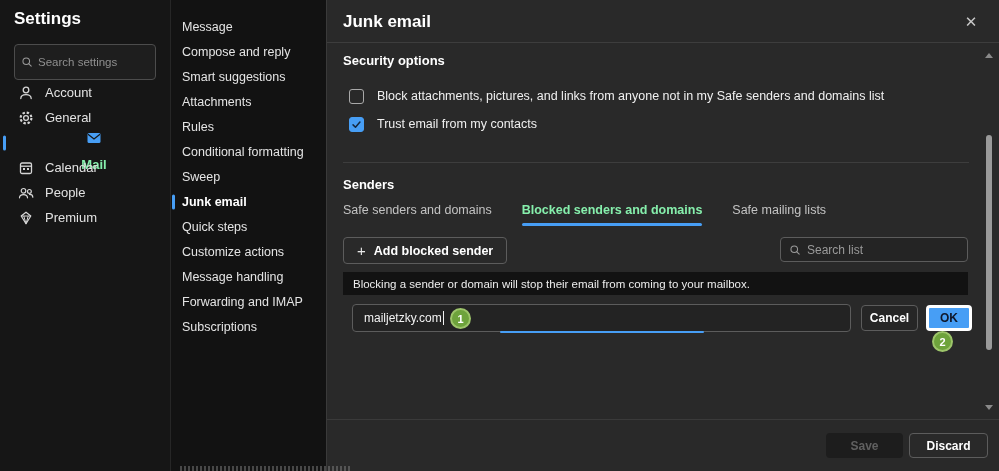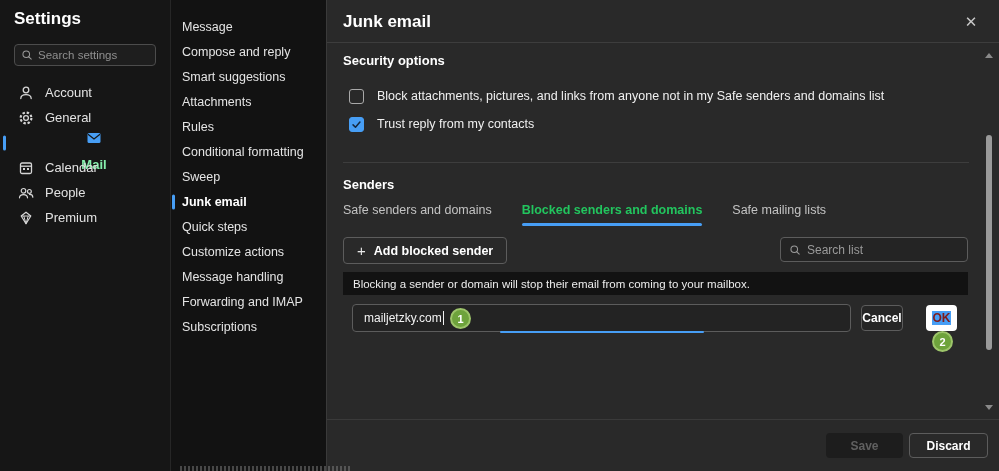--- a/index.html
+++ b/index.html
@@ -4,21 +4,21 @@
 <style>
   :root{ --accent:#479ef5; --annotation:#6ea33c; }
   *{margin:0;padding:0;box-sizing:border-box;}
   html,body{background:#000;}
   body{font-family:"Liberation Sans",sans-serif;}
   .screen{position:relative;width:999px;height:471px;background:#161616;overflow:hidden;color:#e8e8e8;}
 
   
   .sidebar{position:absolute;left:0;top:0;width:170px;height:471px;background:#161616;}
   .settings-title{position:absolute;left:14px;top:9px;font-size:17px;font-weight:bold;color:#fff;}
-  .search-box{position:absolute;left:14px;top:44px;width:142px;height:22px;background:#1e1e1e;
+  .search-box{position:absolute;left:14px;top:44px;width:142px;height:36px;background:#1e1e1e;
     border:1px solid #4c4c4c;border-radius:4px;display:flex;align-items:center;padding:8px 6px;gap:5px;}
   .search-box input{flex:1;min-width:0;background:transparent;border:none;outline:none;color:#e8e8e8;
     font-size:11.5px;font-family:"Liberation Sans",sans-serif;}
   .search-box input::placeholder{color:#8f8f8f;}
   .side-nav{position:absolute;left:0;top:80px;width:170px;}
   .side-item{position:relative;height:25px;display:flex;align-items:center;gap:11px;padding-left:18px;
     font-size:13px;color:#e2e2e2;cursor:pointer;}
   .side-item .ico{width:16px;height:16px;display:flex;align-items:center;justify-content:center;flex:none;}
   .side-item.selected{color:#86efac;font-weight:bold;flex-direction:column;}
   .accent-bar{position:absolute;left:3px;top:50%;transform:translateY(-50%);width:3px;height:15px;
@@ -43,21 +43,21 @@
   .cb-row{position:absolute;left:22px;display:flex;align-items:center;gap:13px;height:18px;}
   .cb-box{width:15px;height:15px;border-radius:3px;flex:none;cursor:pointer;}
   .cb-box.unchecked{border:1px solid #a9a9a9;background:transparent;}
   .cb-box.checked{background:var(--accent);border:1px solid var(--accent);display:flex;align-items:center;justify-content:center;}
   .cb-label{font-size:12.5px;color:#f0f0f0;text-align:center;}
 
   .hdivider{position:absolute;height:1px;background:#3d3d3d;}
 
   .tabs{position:absolute;left:16px;top:203px;display:flex;gap:30px;}
   .tab{position:relative;font-size:12.5px;color:#c3c3c3;padding-bottom:9px;cursor:pointer;}
-  .tab.active{color:#22c55e;font-weight:bold;}
+  .tab.active{color:#86efac;font-weight:bold;}
   .tab.active .tab-underline{position:absolute;left:0;right:0;bottom:0;height:3px;border-radius:2px;background:var(--accent);}
 
   .add-btn{position:absolute;left:16px;top:237px;height:27px;display:flex;align-items:center;gap:8px;
     padding:0 13px;background:transparent;border:1px solid #5c5c5c;border-radius:4px;color:#fff;
     font-size:12.5px;font-weight:bold;cursor:pointer;font-family:"Liberation Sans",sans-serif;}
   .add-btn .plus{font-weight:normal;font-size:15px;color:#e8e8e8;line-height:1;}
   .search-list{position:absolute;right:31px;top:237px;width:188px;height:25px;background:#242424;
     border:1px solid #5c5c5c;border-radius:4px;display:flex;align-items:center;gap:6px;padding:0 8px;}
   .search-list input{flex:1;min-width:0;background:transparent;border:none;outline:none;color:#e8e8e8;
     font-size:12px;font-family:"Liberation Sans",sans-serif;}
@@ -68,24 +68,24 @@
 
   .sender-input{position:absolute;left:25px;top:304px;width:499px;height:28px;background:#232323;
     border:1px solid #5c5c5c;border-radius:4px;display:flex;align-items:center;padding:0 11px;cursor:text;}
   .sender-input .val{font-size:12px;color:#f2f2f2;}
   .caret{display:inline-block;width:1px;height:14px;background:#f0f0f0;margin-left:1px;}
   .focus-underline{position:absolute;left:50%;transform:translateX(-50%);bottom:-2px;width:204px;height:2px;
     background:var(--accent);border-radius:1px;}
 
   .btn{display:flex;align-items:center;justify-content:center;border-radius:4px;font-size:12px;
     font-weight:bold;cursor:pointer;font-family:"Liberation Sans",sans-serif;}
-  .cancel-btn{position:absolute;left:534px;top:305px;width:42px;height:26px;background:#262626;
+  .cancel-btn{position:absolute;left:534px;top:305px;width:57px;height:26px;background:#262626;
     border:1px solid #5c5c5c;color:#fff;}
-  .ok-btn{position:absolute;left:599px;top:305px;width:31px;height:26px;background:var(--accent);
-    border:6px solid #ffffff;color:#7f1d1d;}
+  .ok-btn{position:absolute;left:599px;top:305px;width:46px;height:26px;background:var(--accent);
+    border:3px solid #ffffff;color:#0f172a;}
   .save-btn{position:absolute;left:499px;top:433px;width:77px;height:25px;background:#1d1d1d;
     border:none;color:#606060;}
   .discard-btn{position:absolute;left:582px;top:433px;width:79px;height:25px;background:transparent;
     border:1px solid #5c5c5c;color:#fff;}
   .footer-divider{position:absolute;left:0;top:419px;width:673px;height:1px;background:#3a3a3a;}
 
   .annotation{position:absolute;width:21px;height:21px;border-radius:50%;background:var(--annotation);
     border:2px solid #9dc56a;color:#fff;font-size:11px;font-weight:bold;display:flex;align-items:center;
     justify-content:center;z-index:5;}
   .annotation-1{left:123px;top:308px;}
@@ -243,21 +243,21 @@
       <span class="cb-box unchecked"></span>
       <span class="cb-label">Block attachments, pictures, and links from anyone not in my Safe senders and domains list</span>
     </div>
 
     <div class="cb-row" style="top:115px;">
       <span class="cb-box checked">
         <svg width="11" height="11" viewBox="0 0 16 16">
             <polyline points="3,8.5 6.5,12 13,4.5" fill="none" stroke="#14283f" stroke-width="2.2" stroke-linecap="round" stroke-linejoin="round"></polyline>
           </svg>
       </span>
-      <span class="cb-label">Trust reply from my contacts</span>
+      <span class="cb-label">Trust email from my contacts</span>
     </div>
 
     <div class="hdivider" style="left:16px;top:162px;width:626px;"></div>
 
     <div class="section-heading" style="left:16px;top:177px;">Senders</div>
 
     <div class="tabs">
       <div class="tab">
         <span>Safe senders and domains</span>
       </div>

